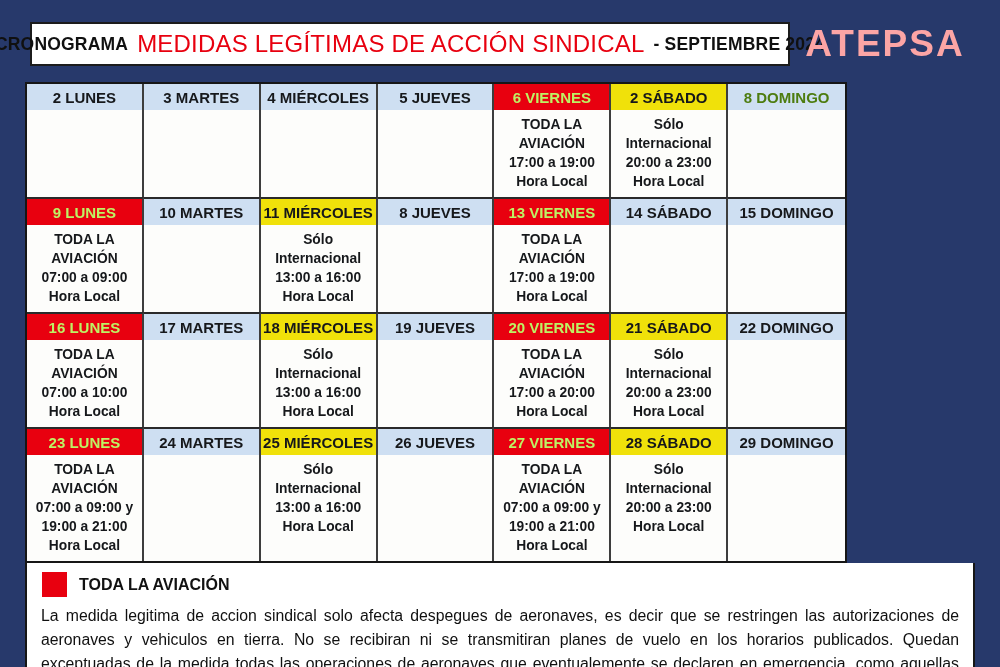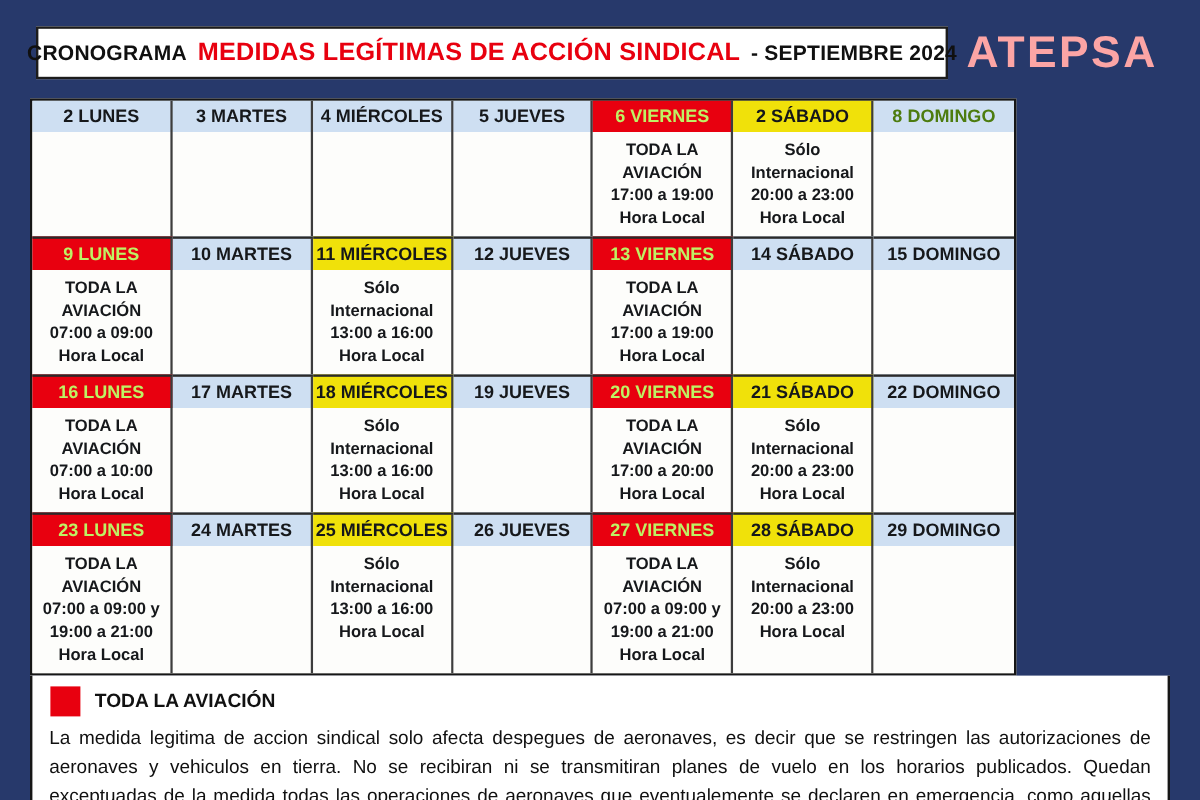--- a/index.html
+++ b/index.html
@@ -11,21 +11,21 @@
   .page{position:relative;width:1000px;height:667px;}
 
   
   .header-row{display:flex;align-items:center;padding:22px 0 0 30px;border-radius:27px;}
   .title-box{
     background:#ffffff;border:2px solid #1c1c1c;box-sizing:border-box;
     width:760px;height:44px;display:flex;align-items:center;justify-content:center;
     gap:9px;white-space:nowrap;
   }
   .t-prefix,.t-suffix{font-weight:bold;font-size:17.5px;color:#101010;letter-spacing:.2px;}
-  .t-main{font-weight:bold;font-size:21px;color:var(--red,#E30613);letter-spacing:.2px;}
+  .t-main{font-weight:normal;font-size:24px;color:var(--red,#E30613);letter-spacing:.2px;}
   .logo{
     flex:1;text-align:center;color:#fca5a5;font-size:37px;font-weight:bold;
     letter-spacing:2px;padding-right:20px;
   }
 
   
   .calendar{
     margin:16px 25px 0 25px;width:822px;box-sizing:border-box;
     display:grid;grid-template-columns:repeat(7,1fr);
     border:2px solid #161616;background:#FDFDFB;
@@ -94,21 +94,21 @@
       </div>
       <div class="day-cell">
         <div>Sólo Internacional</div>
         <div>20:00 a 23:00</div>
         <div>Hora Local</div>
       </div>
       <div class="day-cell"></div>
       <div class="day-header all">9 LUNES</div>
       <div class="day-header ">10 MARTES</div>
       <div class="day-header intl">11 MIÉRCOLES</div>
-      <div class="day-header ">12 JUEVES</div>
+      <div class="day-header ">8 JUEVES</div>
       <div class="day-header all">13 VIERNES</div>
       <div class="day-header ">14 SÁBADO</div>
       <div class="day-header ">15 DOMINGO</div>
       <div class="day-cell">
         <div>TODA LA AVIACIÓN</div>
         <div>07:00 a 09:00</div>
         <div>Hora Local</div>
       </div>
       <div class="day-cell"></div>
       <div class="day-cell">

